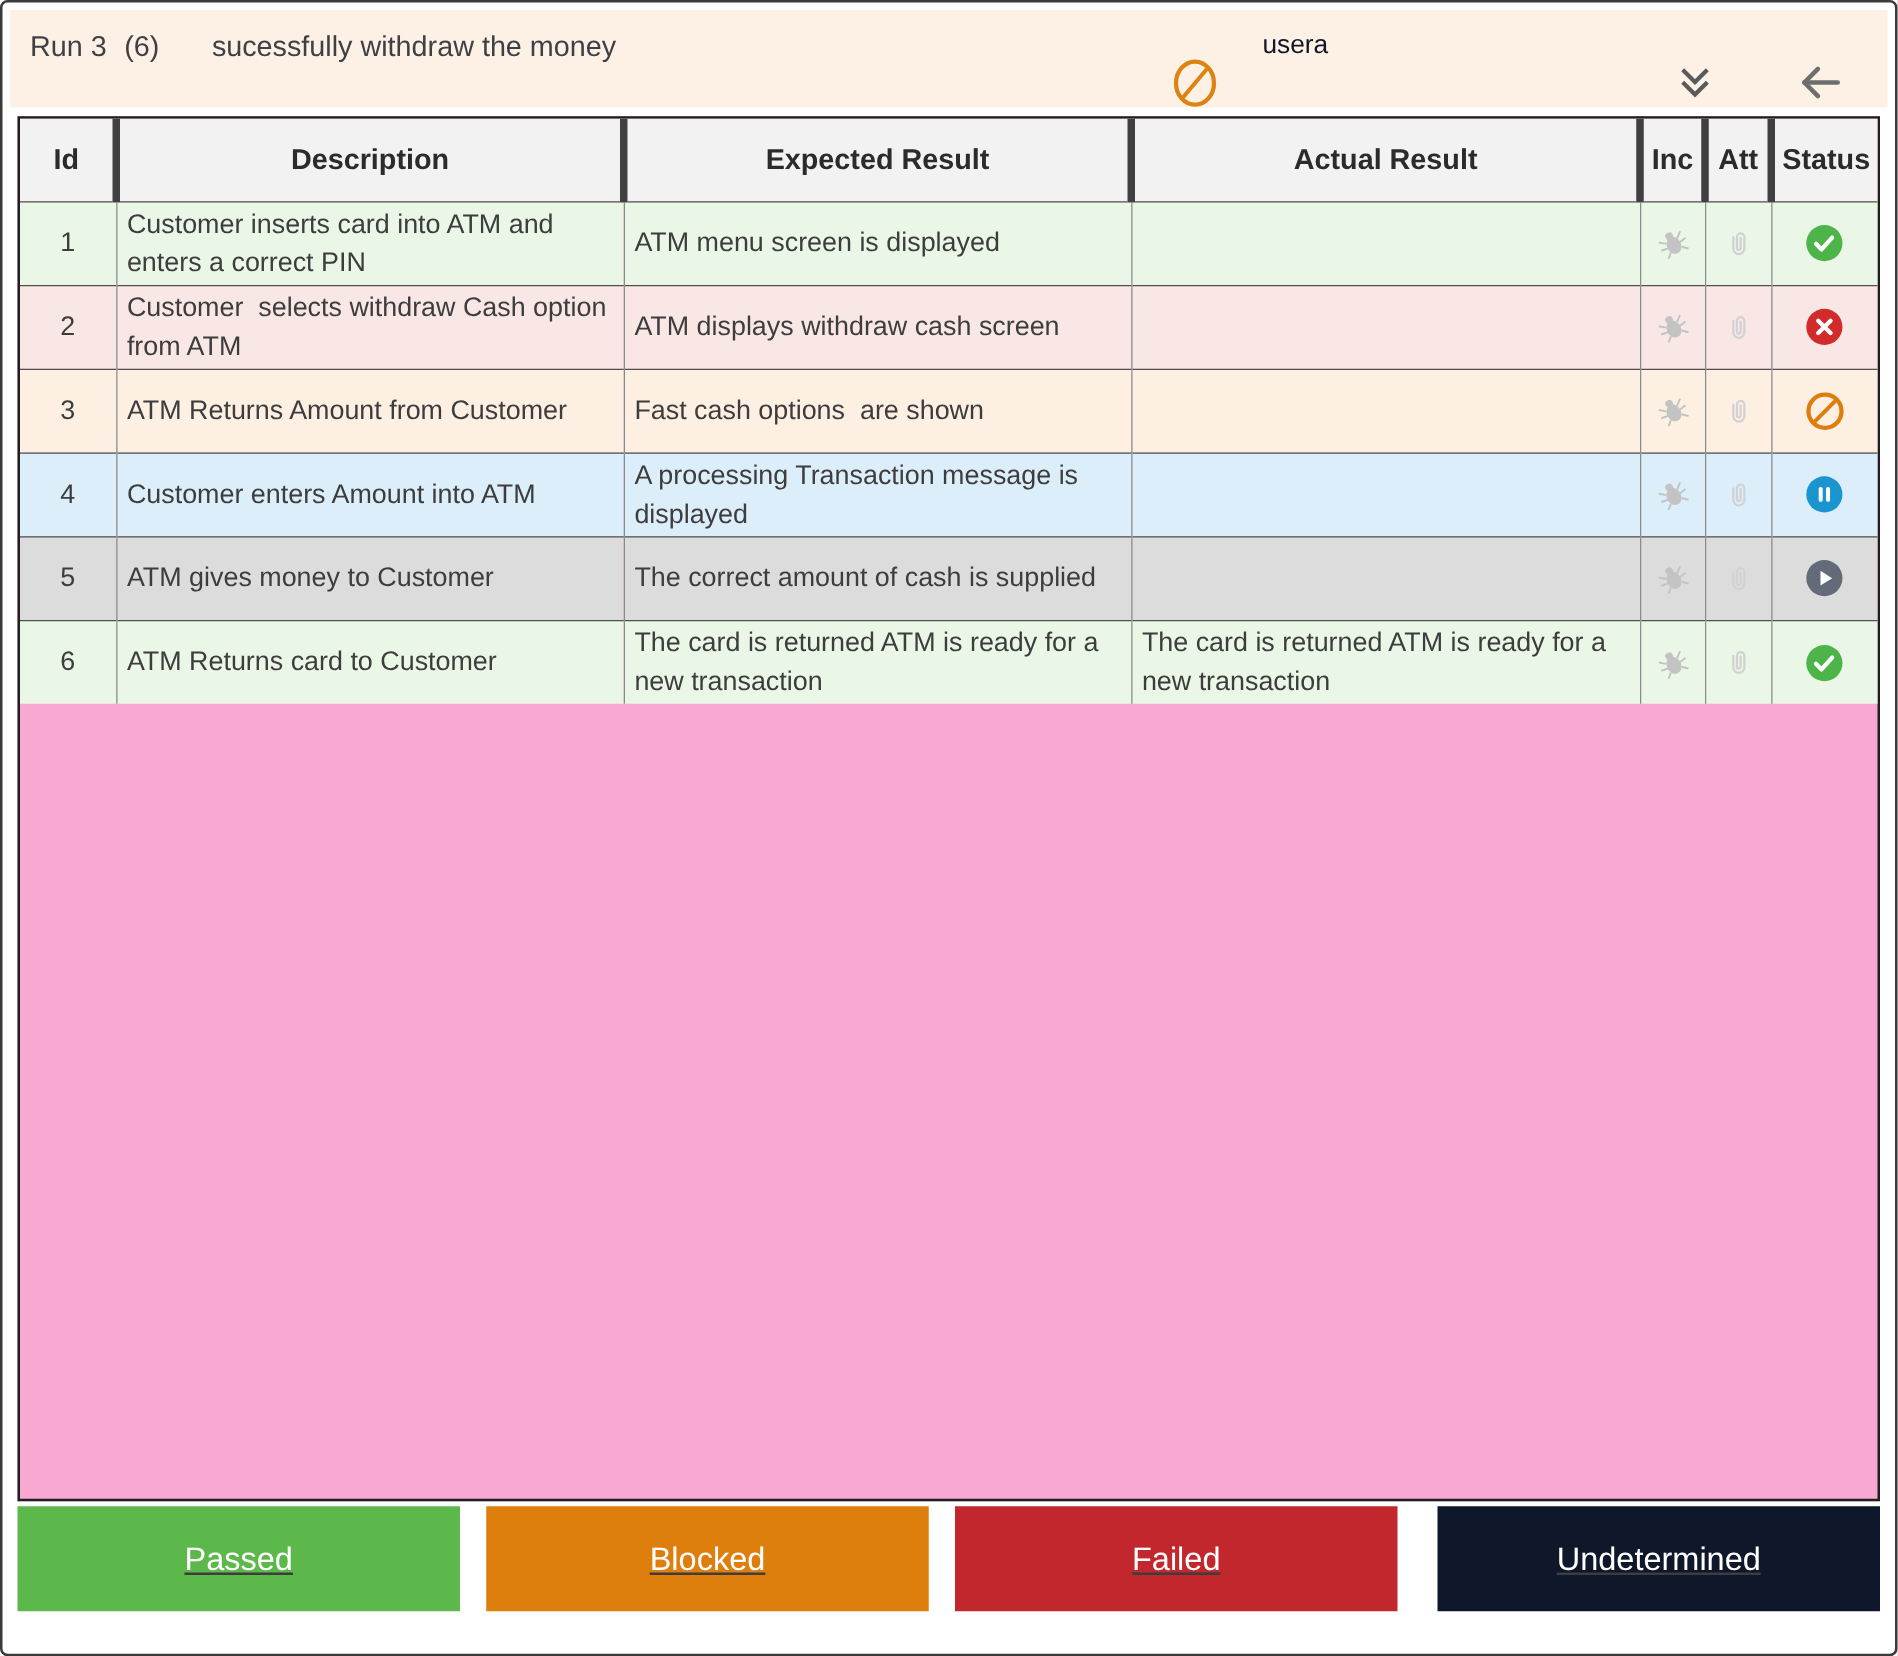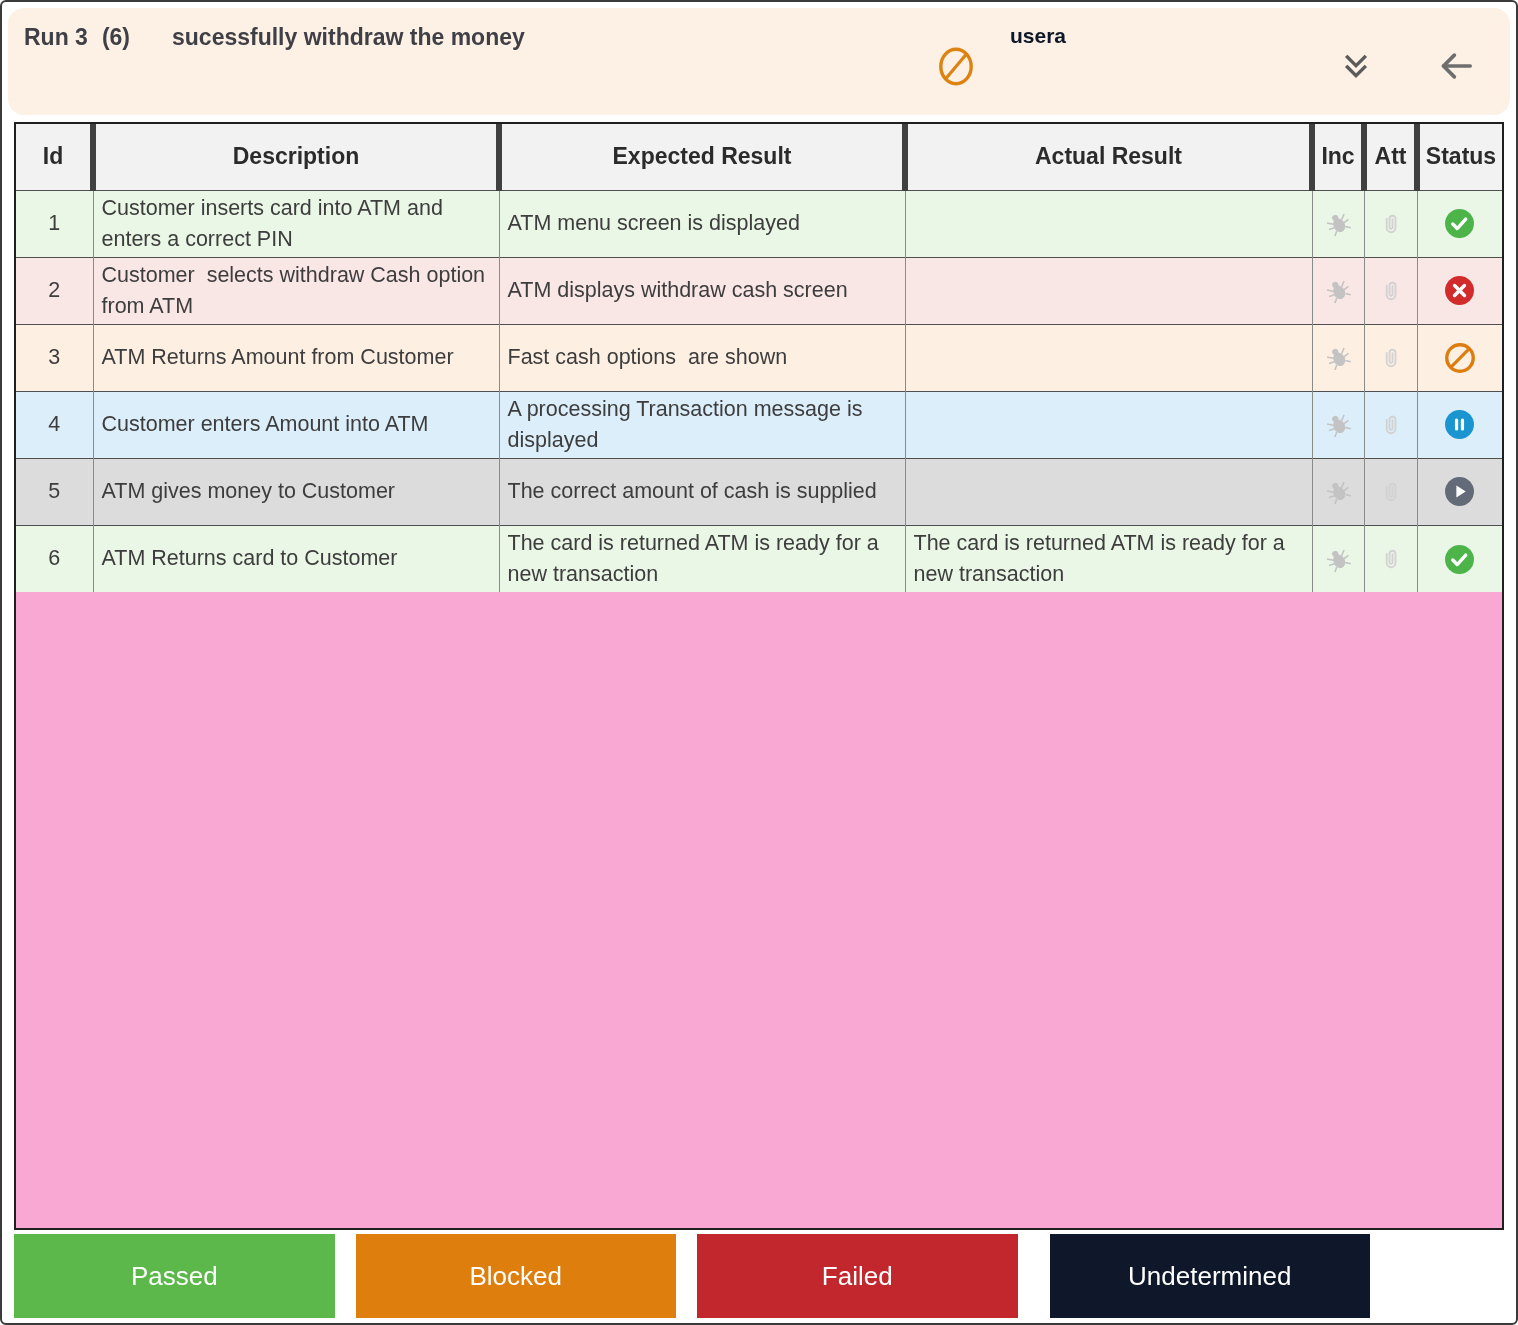--- a/index.html
+++ b/index.html
@@ -10,23 +10,22 @@
     border:2px solid #3a3a3a;
     border-radius:6px;
     padding:6px;
     overflow:hidden;
     color:#3d3d3d;
   }
 
   
   .header-band {
     position:relative;
-    height:107px;
-    border-radius:16px;
-    font-weight:bold;
+    height:78px;
+    border-radius:0;
   }
   .run-label-wrap {
     position:absolute; left:16px; top:16px;
     font-size:23px; color:#3f3f46;
   }
   .run-count { margin-left:14px; }
   .run-title { margin-left:42px; }
   .assigned-user {
     position:absolute; left:1002px; top:16px;
     font-size:21px; color:#0f172a;
@@ -63,21 +62,21 @@
   th:first-child, td:first-child { border-left:none; }
   td.cell-id { text-align:center; }
   td.cell-text { padding:2px 6px 2px 8px; white-space:pre-wrap; }
   td.cell-icon { text-align:center; }
   td.cell-icon svg { vertical-align:middle; }
 
   
   .footer-bar {
     display:flex; gap:21px;
     margin:4px 6px 0 6px;
-    width:1356px; height:84px;
+    width:1490px; height:84px;text-decoration:underline;
   }
   .verdict-btn {
     flex:1; border:none; cursor:pointer;
     color:#ffffff; font-size:26px;
     font-family:"Liberation Sans", sans-serif;
     display:flex; align-items:center; justify-content:center;
   }
 </style>
 </head>
 <body>

